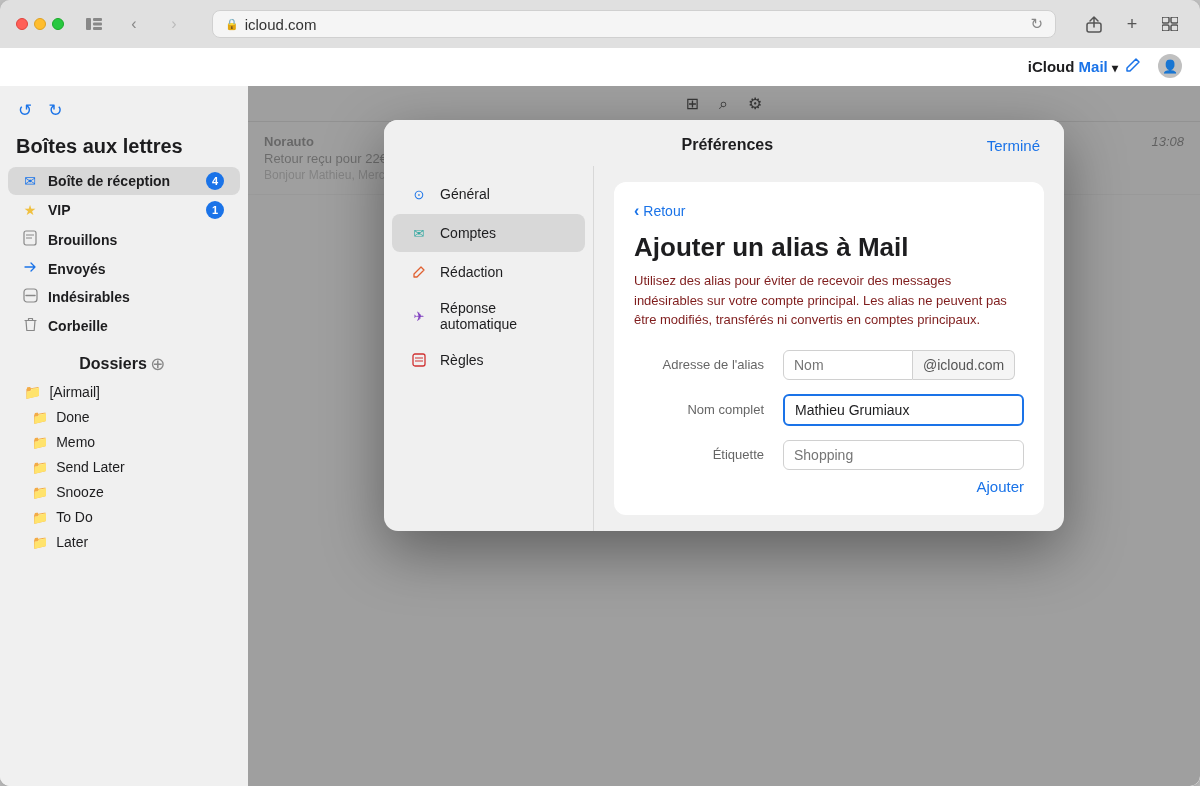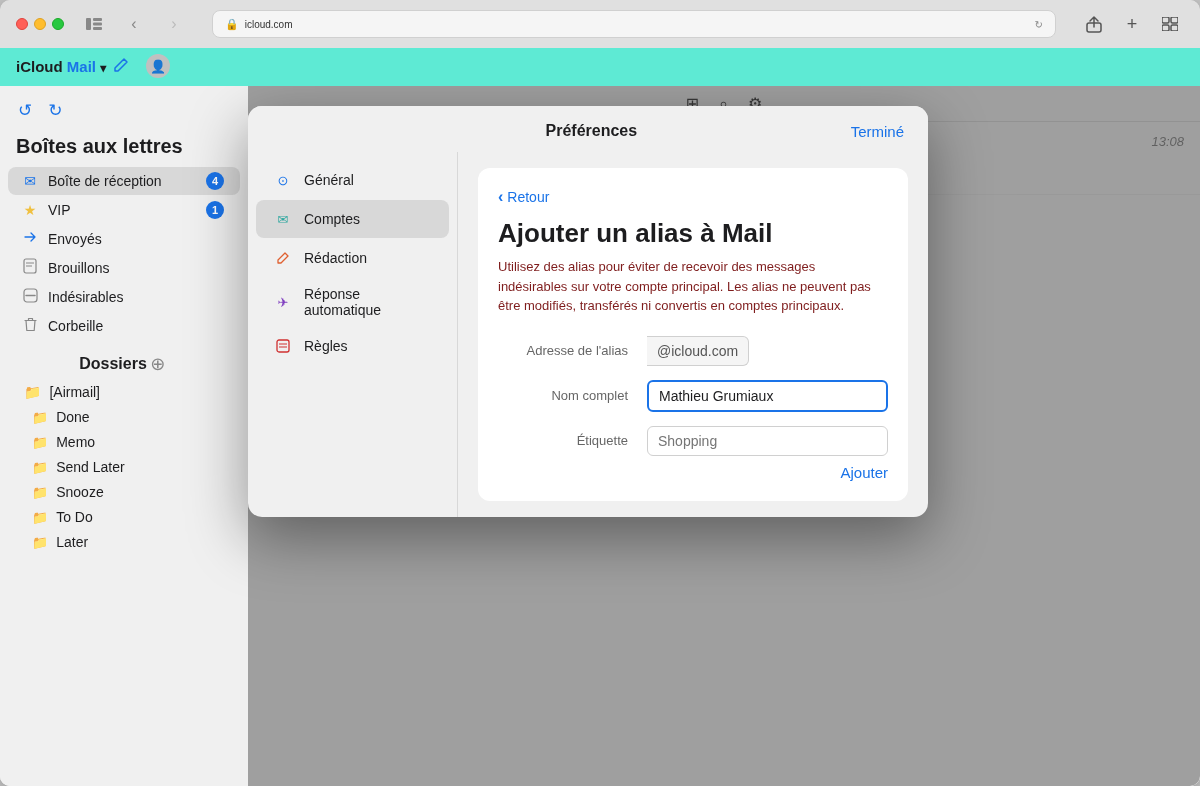--- a/index.html
+++ b/index.html
@@ -74,21 +74,21 @@
       gap: 6px;
       background: #f5f5f5;
       border-radius: 8px;
       padding: 4px 12px;
       margin: 0 12px;
       height: 28px;
       border: 0.5px solid #d0d0d0;
     }
 
     .address-bar span {
-      font-size: 10px;
+      font-size: 15px;
       color: #333;
     }
 
     .address-bar .lock-icon {
       color: #888;
       font-size: 11px;
     }
 
     .browser-actions {
       display: flex;
@@ -107,23 +107,23 @@
       align-items: center;
       justify-content: center;
       color: #555;
       font-size: 16px;
     }
 
     
     .browser-toolbar {
       display: flex;
       align-items: center;
-      justify-content: flex-start;
+      justify-content: flex-end;
       padding: 4px 16px 6px 16px;
-      background: #5eead4;
+      background: #ffffff;
     }
 
     .app-title-area {
       display: flex;
       align-items: center;
       gap: 6px;
     }
 
     .app-title {
       font-size: 15px;
@@ -209,20 +209,21 @@
       font-size: 14px;
       flex-shrink: 0;
     }
 
     .sidebar-item-icon.blue { color: #1a73e8; }
     .sidebar-item-icon.gold { color: #f0c040; }
     .sidebar-item-icon.gray { color: #888; }
 
     .sidebar-item-label {
       flex: 1;
+      font-weight: bold;
     }
 
     .sidebar-badge {
       background: #1a73e8;
       color: white;
       font-size: 11px;
       font-weight: 600;
       min-width: 18px;
       height: 18px;
       border-radius: 9px;
@@ -277,21 +278,22 @@
       position: relative;
     }
 
     
     .modal-overlay {
       position: absolute;
       top: 0; left: 0; right: 0; bottom: 0;
       background: rgba(0,0,0,0.35);
       display: flex;
       align-items: flex-start;
-      padding-top: 0;
+      justify-content: center;
+      padding-top: 14px;
       z-index: 100;
     }
 
     
     .prefs-modal {
       background: #f0f0f0;
       border-radius: 14px;
       width: 680px;
       max-height: 500px;
       margin-top: 20px;
@@ -601,37 +603,37 @@
         <span class="sidebar-badge">4</span>
       </div>
 
       <div class="sidebar-item">
         <span class="sidebar-item-icon gold">★</span>
         <span class="sidebar-item-label">VIP</span>
         <span class="sidebar-badge">1</span>
       </div>
 
       <div class="sidebar-item">
-        <span class="sidebar-item-icon blue">
-          <svg width="14" height="14" viewBox="0 0 14 14" fill="none">
-              <path d="M2 7h10M8 3l4 4-4 4" stroke="#1a73e8" stroke-width="1.3" stroke-linecap="round" stroke-linejoin="round"></path>
-            </svg>
-        </span>
-        <span class="sidebar-item-label">Envoyés</span>
-      </div>
-
-      <div class="sidebar-item">
         <span class="sidebar-item-icon gray">
           <svg width="14" height="16" viewBox="0 0 14 16" fill="none">
               <rect x="1" y="1" width="12" height="14" rx="2" stroke="#888" stroke-width="1.2" fill="none"></rect>
               <line x1="3" y1="5" x2="11" y2="5" stroke="#888" stroke-width="1"></line>
               <line x1="3" y1="8" x2="9" y2="8" stroke="#888" stroke-width="1"></line>
             </svg>
         </span>
         <span class="sidebar-item-label">Brouillons</span>
+      </div>
+
+      <div class="sidebar-item">
+        <span class="sidebar-item-icon blue">
+          <svg width="14" height="14" viewBox="0 0 14 14" fill="none">
+              <path d="M2 7h10M8 3l4 4-4 4" stroke="#1a73e8" stroke-width="1.3" stroke-linecap="round" stroke-linejoin="round"></path>
+            </svg>
+        </span>
+        <span class="sidebar-item-label">Envoyés</span>
       </div>
 
       <div class="sidebar-item">
         <span class="sidebar-item-icon gray">
           <svg width="15" height="15" viewBox="0 0 15 15" fill="none">
               <rect x="1" y="1" width="13" height="13" rx="3" stroke="#888" stroke-width="1.2" fill="none"></rect>
               <line x1="3" y1="7.5" x2="12" y2="7.5" stroke="#888" stroke-width="1.5" stroke-linecap="round"></line>
             </svg>
         </span>
         <span class="sidebar-item-label">Indésirables</span>
@@ -760,20 +762,21 @@
 
                 <div class="alias-title">Ajouter un alias à Mail</div>
 
                 <div class="alias-desc">Utilisez des alias pour éviter de recevoir des messages indésirables sur votre compte principal. Les alias ne peuvent pas être modifiés, transférés ni convertis en comptes principaux.</div>
 
                 <div class="alias-form">
 
                   <div class="form-row">
                     <span class="form-label">Adresse de l'alias</span>
                     <div class="alias-input-group">
+                      <input class="alias-input" type="text" placeholder="Nom" style="">
                       <span class="alias-domain">@icloud.com</span>
                     </div>
                   </div>
 
                   <div class="form-row">
                     <span class="form-label">Nom complet</span>
                     <input class="fullname-input" type="text" value="Mathieu Grumiaux" style="">
                   </div>
 
                   <div class="form-row">

